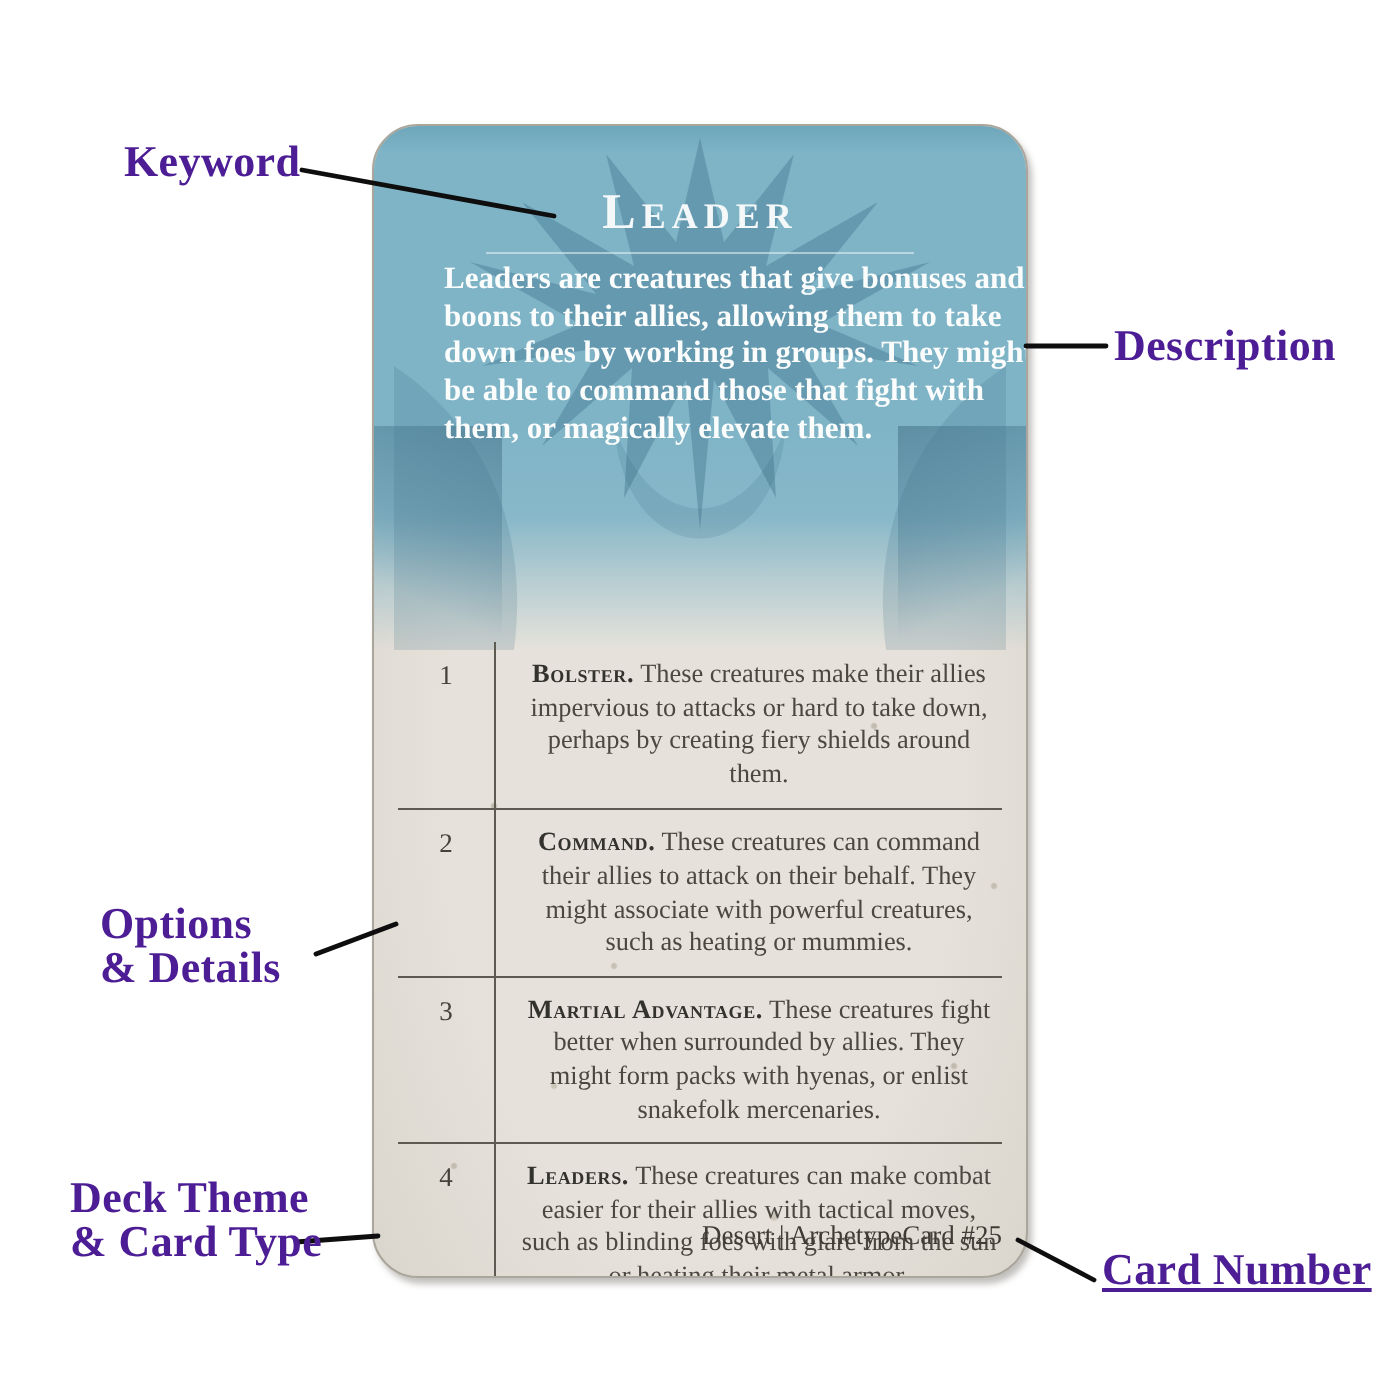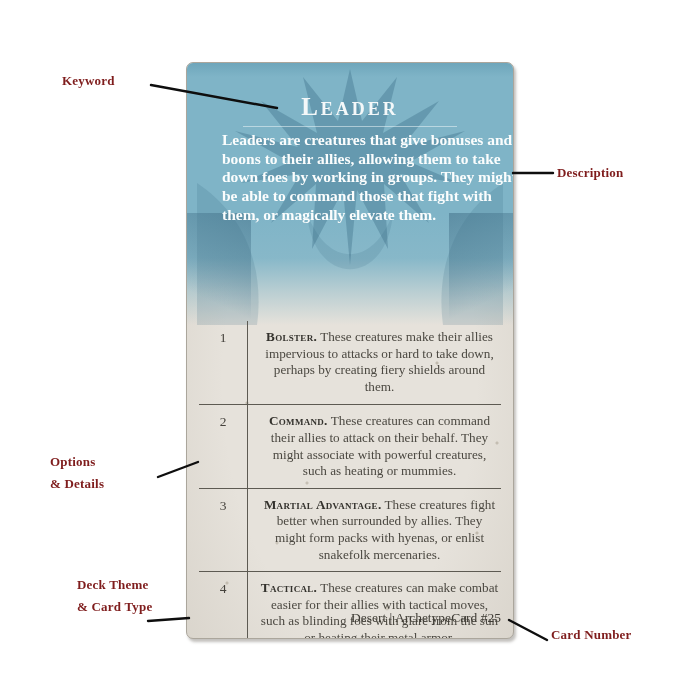--- a/index.html
+++ b/index.html
@@ -2,41 +2,41 @@
 <html><head>
 <meta charset="utf-8">
 <style>
   html,body{margin:0;padding:0;background:#ffffff;}
   #stage{
     position:relative;width:700px;height:700px;background:#ffffff;overflow:hidden;
     font-family:"Liberation Serif","DejaVu Serif",serif;
   }
   
   .anno{
-    position:absolute;color:#7f1d1d;font-weight:700;font-size:13px;line-height:22px;
+    position:absolute;color:#4c1d95;font-weight:700;font-size:22px;line-height:22px;
     letter-spacing:.2px;white-space:nowrap;
   }
   .anno.center{text-align:left;}
   
   #lines{position:absolute;left:0;top:0;width:700px;height:700px;pointer-events:none;}
   
   #card{
     position:absolute;left:186px;top:62px;width:326px;height:575px;
     background:
       radial-gradient(circle 2px at 60px 340px, rgba(150,140,122,.5) 0 1px, transparent 2px),
       radial-gradient(circle 2px at 250px 300px, rgba(150,140,122,.45) 0 1px, transparent 2px),
       radial-gradient(circle 2px at 120px 420px, rgba(150,140,122,.4) 0 1px, transparent 2px),
       radial-gradient(circle 2px at 290px 470px, rgba(150,140,122,.45) 0 1px, transparent 2px),
       radial-gradient(circle 2px at 40px 520px, rgba(150,140,122,.4) 0 1px, transparent 2px),
       radial-gradient(circle 3px at 200px 545px, rgba(150,140,122,.35) 0 1.5px, transparent 3px),
       radial-gradient(circle 2px at 310px 380px, rgba(150,140,122,.4) 0 1px, transparent 2px),
       radial-gradient(circle 2px at 90px 480px, rgba(150,140,122,.35) 0 1px, transparent 2px),
       radial-gradient(ellipse at 50% 55%, rgba(0,0,0,0) 55%, rgba(148,138,120,.18) 100%),
       #e6e2db;
-    border:1px solid #aba69c;border-radius:7px;overflow:hidden;
+    border:1px solid #aba69c;border-radius:23px;overflow:hidden;
     box-shadow:2px 3px 3px rgba(80,75,65,.35);
   }
   
   #header{
     position:absolute;left:0;top:0;width:326px;height:262px;
     background:linear-gradient(180deg,#6ea6bb 0,#7fb4c7 14px,#7fb4c7 150px,rgba(127,180,199,.92) 195px,rgba(129,181,199,.45) 228px,rgba(131,182,199,0) 262px);
   }
   .streak{position:absolute;pointer-events:none;}
   #streak-left{left:-6px;top:150px;width:70px;height:110px;
     background:linear-gradient(205deg,rgba(66,112,136,.55) 0,rgba(66,112,136,.25) 45%,rgba(66,112,136,0) 75%);}
@@ -110,21 +110,21 @@
       <div class="opt-row opt-row-2">
         <div class="opt-num">2</div>
         <div class="opt-text"><span class="opt-term">Command.</span> <span>These creatures can command their allies to attack on their behalf. They might associate with powerful creatures, such as heating or mummies.</span></div>
       </div>
       <div class="opt-row opt-row-3">
         <div class="opt-num">3</div>
         <div class="opt-text"><span class="opt-term">Martial Advantage.</span> <span>These creatures fight better when surrounded by allies. They might form packs with hyenas, or enlist snakefolk mercenaries.</span></div>
       </div>
       <div class="opt-row opt-row-4">
         <div class="opt-num">4</div>
-        <div class="opt-text"><span class="opt-term">Tactical.</span> <span>These creatures can make combat easier for their allies with tactical moves, such as blinding foes with glare from the sun or heating their metal armor.</span></div>
+        <div class="opt-text"><span class="opt-term">Leaders.</span> <span>These creatures can make combat easier for their allies with tactical moves, such as blinding foes with glare from the sun or heating their metal armor.</span></div>
       </div>
     </div>
 
     <div id="card-footer">
       <span>Desert | Archetype</span>
       <span>Card #25</span>
     </div>
   </div>
 
   <svg id="lines" viewBox="0 0 700 700">
@@ -136,19 +136,19 @@
       <line x1="509" y1="620" x2="547" y2="640"></line>
     </g>
   </svg>
 
   <div class="anno" style="left:62px;top:70px;">Keyword</div>
   <div class="anno" style="left:557px;top:162px;">Description</div>
   <div class="anno center" style="left:50px;top:451px;width:106px;">
     <div>Options</div>
     <div>&amp; Details</div>
   </div>
-  <div class="anno" style="left:35px;top:574px;margin-left:42px;">
+  <div class="anno" style="left:35px;top:588px;">
     <div>Deck Theme</div>
     <div>&amp; Card Type</div>
   </div>
-  <div class="anno" style="left:551px;top:624px;">Card Number</div>
+  <div class="anno" style="left:551px;top:624px;text-decoration:underline;">Card Number</div>
 
 </div>
 
 </body></html>

